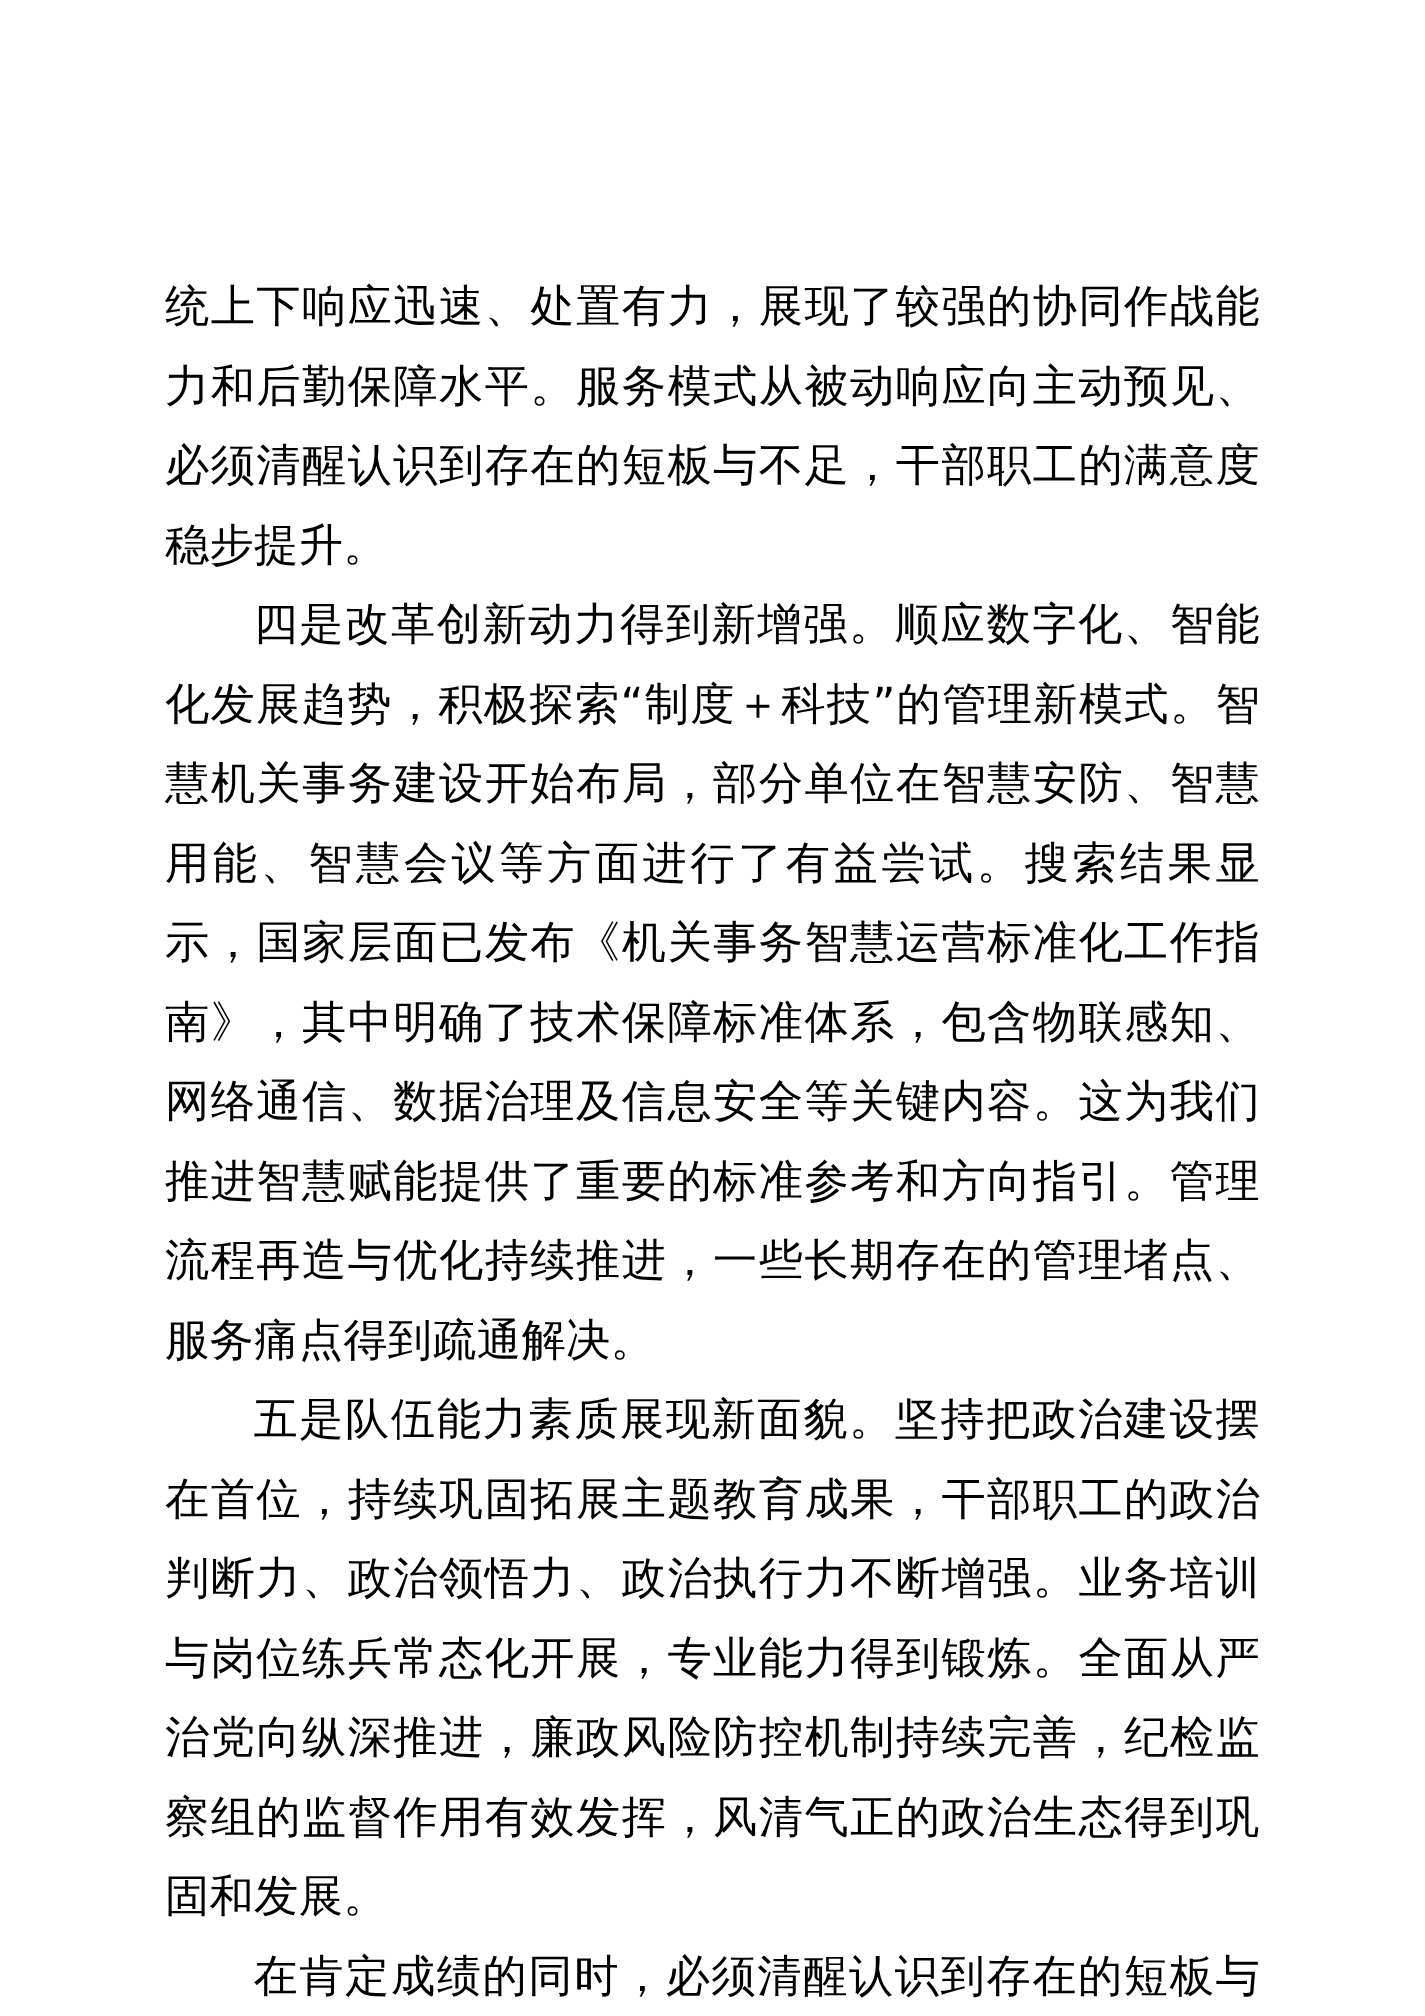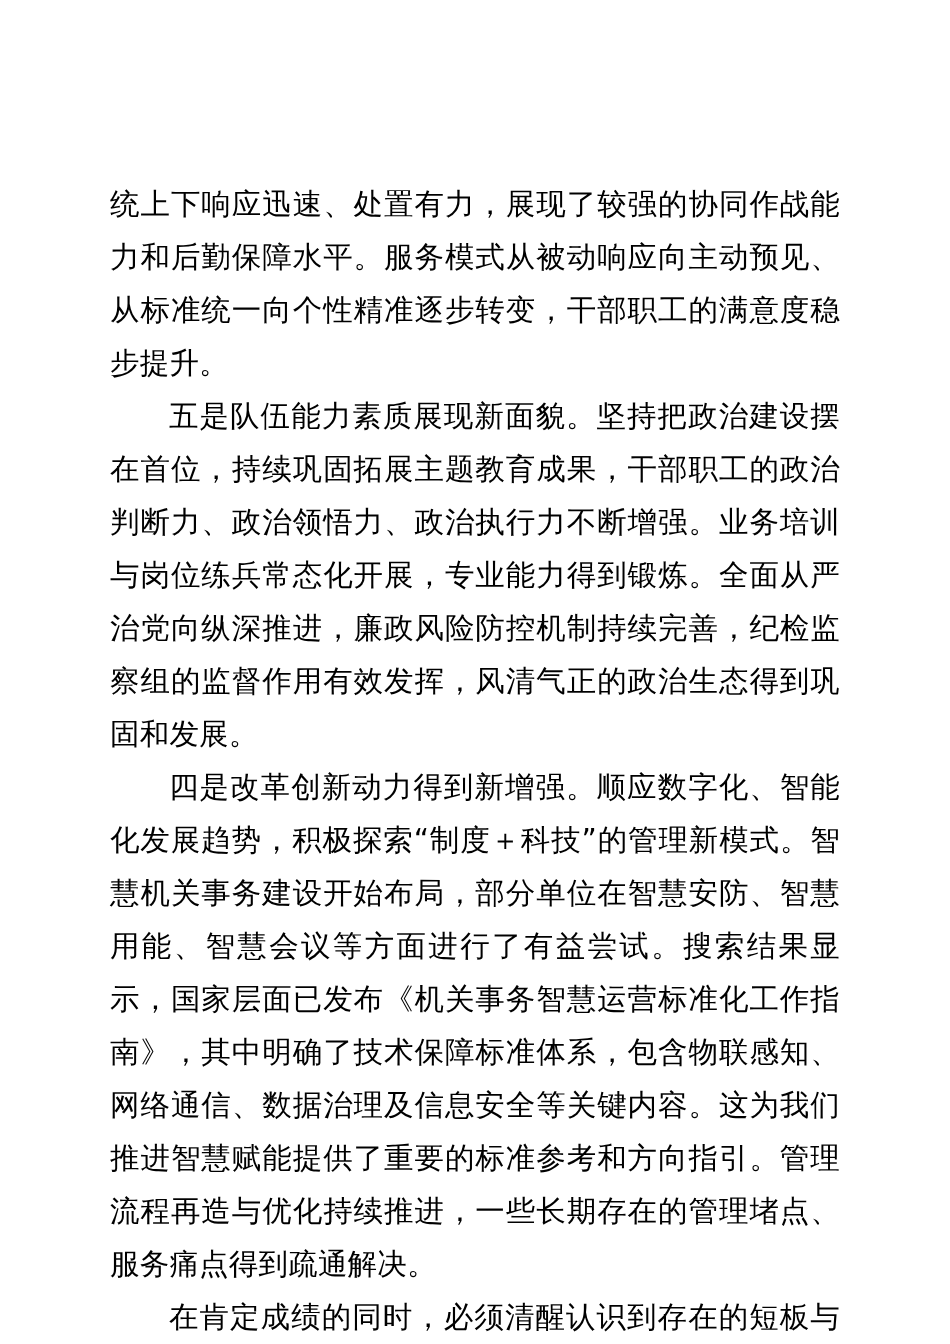--- a/index.html
+++ b/index.html
@@ -35,18 +35,18 @@
   }
   .para.cont {
     text-indent: 0;
   }
 </style>
 </head>
 <body>
 
 <div class="page">
   <div class="doc-body">
-    <p class="para cont">统上下响应迅速、处置有力，展现了较强的协同作战能力和后勤保障水平。服务模式从被动响应向主动预见、从标准统一向个性精准逐步转变，干部职工的满意度稳步提升。</p>
+    <p class="para cont">统上下响应迅速、处置有力，展现了较强的协同作战能力和后勤保障水平。服务模式从被动响应向主动预见、必须清醒认识到存在的短板与不足，干部职工的满意度稳步提升。</p>
+    <p class="para">四是改革创新动力得到新增强。顺应数字化、智能化发展趋势，积极探索“制度＋科技”的管理新模式。智慧机关事务建设开始布局，部分单位在智慧安防、智慧用能、智慧会议等方面进行了有益尝试。搜索结果显示，国家层面已发布《机关事务智慧运营标准化工作指南》，其中明确了技术保障标准体系，包含物联感知、网络通信、数据治理及信息安全等关键内容。这为我们推进智慧赋能提供了重要的标准参考和方向指引。管理流程再造与优化持续推进，一些长期存在的管理堵点、服务痛点得到疏通解决。</p>
     <p class="para">五是队伍能力素质展现新面貌。坚持把政治建设摆在首位，持续巩固拓展主题教育成果，干部职工的政治判断力、政治领悟力、政治执行力不断增强。业务培训与岗位练兵常态化开展，专业能力得到锻炼。全面从严治党向纵深推进，廉政风险防控机制持续完善，纪检监察组的监督作用有效发挥，风清气正的政治生态得到巩固和发展。</p>
-    <p class="para">四是改革创新动力得到新增强。顺应数字化、智能化发展趋势，积极探索“制度＋科技”的管理新模式。智慧机关事务建设开始布局，部分单位在智慧安防、智慧用能、智慧会议等方面进行了有益尝试。搜索结果显示，国家层面已发布《机关事务智慧运营标准化工作指南》，其中明确了技术保障标准体系，包含物联感知、网络通信、数据治理及信息安全等关键内容。这为我们推进智慧赋能提供了重要的标准参考和方向指引。管理流程再造与优化持续推进，一些长期存在的管理堵点、服务痛点得到疏通解决。</p>
     <p class="para">在肯定成绩的同时，必须清醒认识到存在的短板与不足。对照高质量发展的要求，资产管理的精细化、集约化水平仍有</p>
   </div>
 </div>
 
 </body></html>

